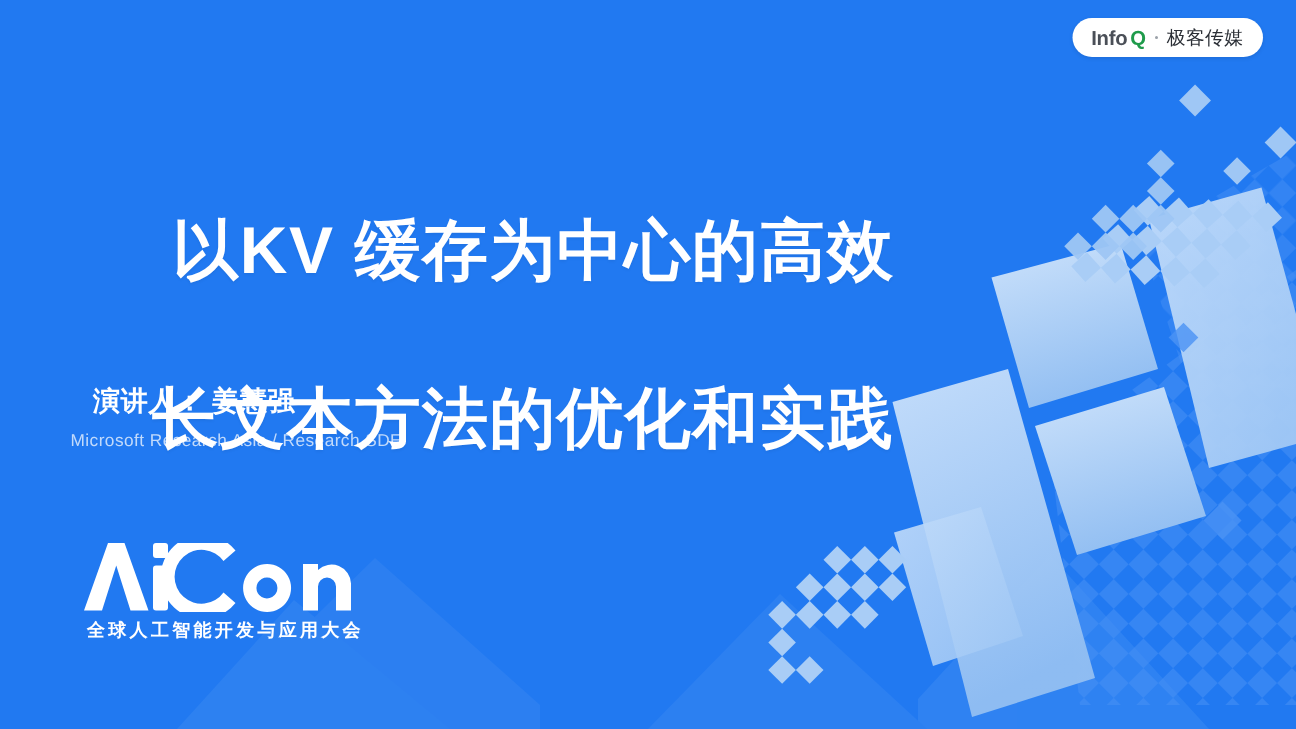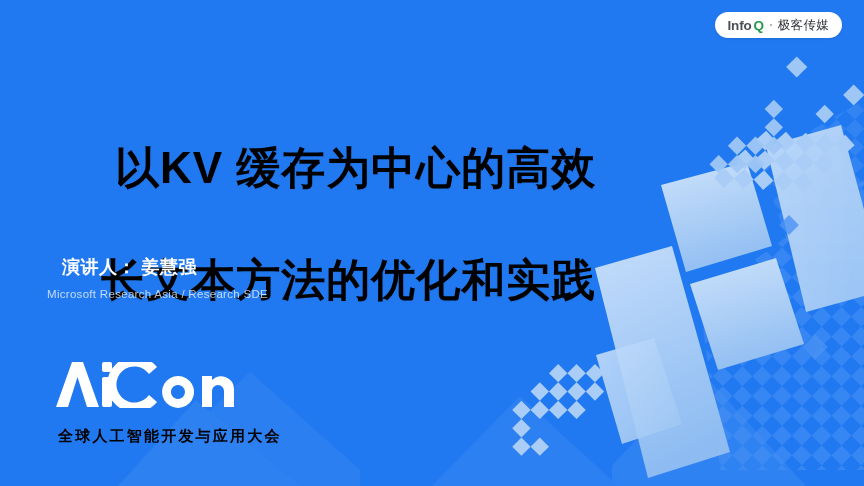--- a/index.html
+++ b/index.html
@@ -25,21 +25,21 @@
     box-shadow:0 1px 3px rgba(0,0,0,.10);
   }
   .badge .info   { font-size:13.5px; font-weight:bold; color:#4A4F57; letter-spacing:-.2px; }
   .badge .q      { font-size:13.5px; font-weight:bold; color:#1F9B4B; letter-spacing:-.2px; margin-left:-3px;}
   .badge .dot    { width:2px; height:2px; border-radius:50%; background:#9aa0a8; margin:0 1px; }
   .badge .cn     { font-size:12.5px; font-weight:normal; color:#2B2F36; letter-spacing:.3px; }
 
   
   .title {
     position:absolute; left:62px; top:84px;
-    color:#000000; font-weight:bold;
+    color:#ffffff; font-weight:bold;
     font-size:44px; line-height:56px;
     letter-spacing:1px;
     text-shadow:0 1px 2px rgba(0,0,0,.05);
     white-space:pre;
   }
   .title .l2 { display:block;text-align:right; }
 
   
   .speaker {
     position:absolute; left:62px; top:255px;
@@ -49,22 +49,22 @@
   .affil {
     position:absolute; left:47px; top:288px;
     color:rgba(255,255,255,.72); font-size:11.5px;
     letter-spacing:.3px;
   }
 
   
   .logo { position:absolute; left:56px; top:362px; }
   .logo svg { display:block; }
   .logo-sub {
-    margin-top:19px; margin-left:2px;
-    color:#000000; font-size:15px; font-weight:bold;
+    margin-top:4px; margin-left:2px;
+    color:#ffffff; font-size:12px; font-weight:bold;
     letter-spacing:2.2px;
   }
 </style>
 </head>
 <body>
 
 <div id="slide">
 
   <div id="decor">
     <svg viewBox="0 0 864 486" xmlns="http://www.w3.org/2000/svg">

